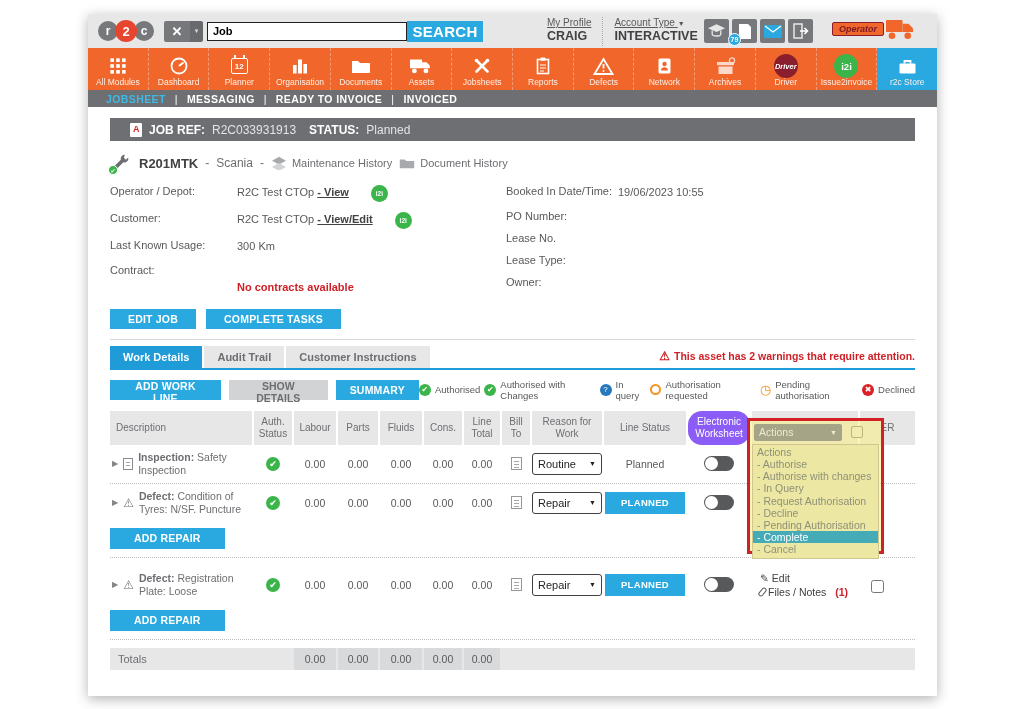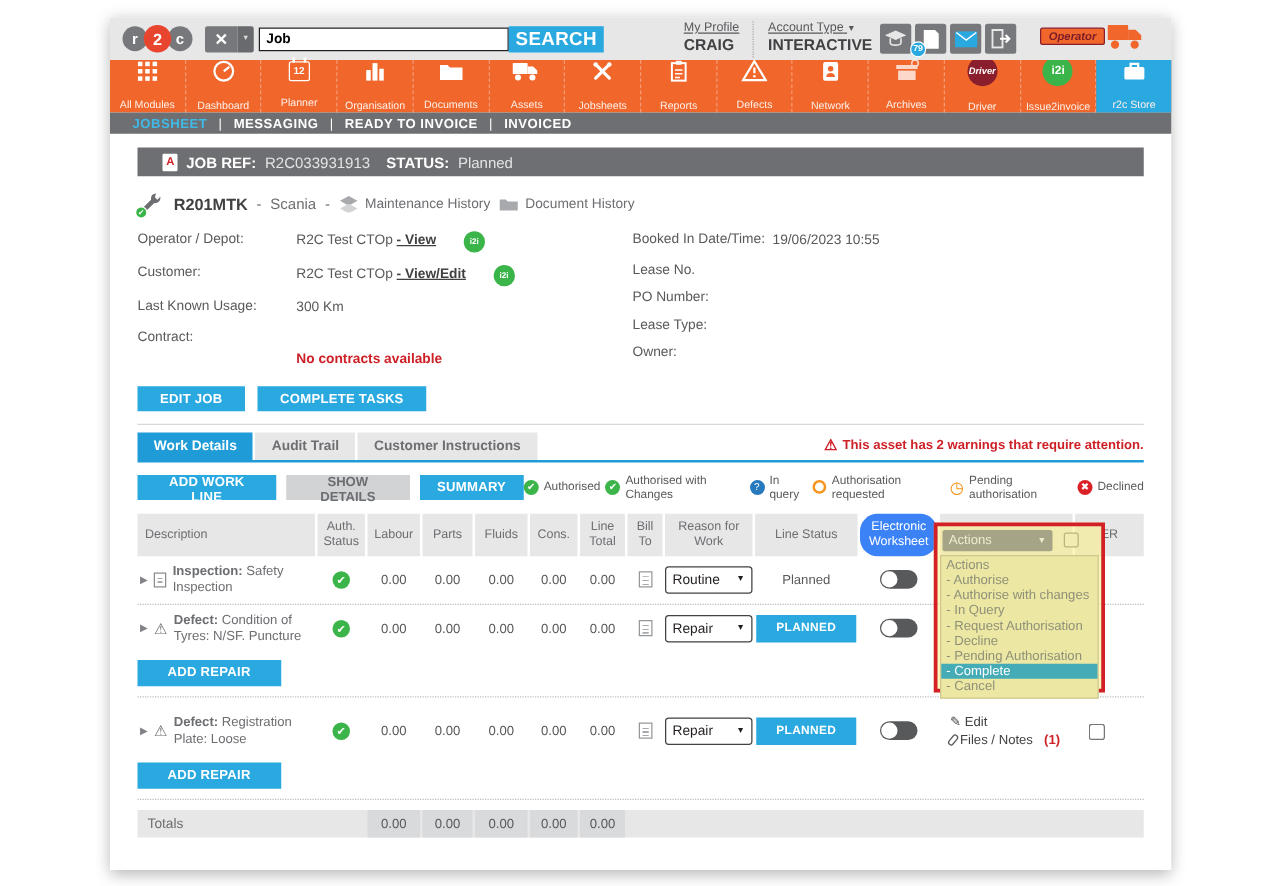--- a/index.html
+++ b/index.html
@@ -32,22 +32,22 @@
   .htile { width:25px; height:24px; background:#77787B; border-radius:2px; display:flex; align-items:center;
         justify-content:center; position:relative; cursor:pointer; }
   .badge79 { position:absolute; left:-4px; bottom:-3px; width:13px; height:13px; border-radius:50%; background:#29A9E0;
         color:#fff; font-size:7px; font-weight:bold; display:flex; align-items:center; justify-content:center; border:1px solid #fff; }
   .operator { position:absolute; left:744px; top:3px; display:flex; align-items:center; gap:2px; cursor:pointer; }
   .oplabel { background:#F0662B; border:1px solid #8A1E2D; color:#7B1A28; font-weight:bold; font-style:italic;
         font-size:9px; padding:1px 6px; border-radius:2px; }
 
   
   .nav { height:42px; background:#F0662B; display:flex; }
-  .nav-item { flex:1 1 0; display:flex; flex-direction:column; align-items:center; justify-content:center;
-        gap:12px; padding-bottom:3px; color:#FDEFE7; font-size:8.5px; border-right:1px dashed rgba(255,255,255,.35);
+  .nav-item { flex:1 1 0; display:flex; flex-direction:column; align-items:center; justify-content:flex-end;
+        gap:0; padding-bottom:3px; color:#FDEFE7; font-size:8.5px; border-right:1px dashed rgba(255,255,255,.35);
         cursor:pointer; white-space:nowrap; }
   .nav-item:last-child { border-right:none; }
   .nav-item.store { background:#29A9E0; }
   .nav-icon { height:22px; display:flex; align-items:center; justify-content:center; }
   .circ-badge { width:24px; height:24px; border-radius:50%; display:flex; align-items:center; justify-content:center;
         color:#fff; font-weight:bold; }
   .circ-badge.driver { background:#8A1E2D; font-size:7.5px; font-style:italic; }
   .circ-badge.i2i { background:#3BB54A; font-size:9.5px; }
   .cal { width:17px; height:16px; border:1.5px solid #fff; border-radius:2px; position:relative;
         display:flex; align-items:center; justify-content:center; color:#fff; font-size:8px; font-weight:bold; }
@@ -115,21 +115,21 @@
   .licon.red { background:#DA2128; }
   .lclock { color:#F7941E; font-size:13px; line-height:12px; }
 
   
   .tablewrap { position:relative; margin-top:10px; }
   .wgrid { display:grid; grid-template-columns:142px 38px 42px 40px 42px 38px 36px 28px 70px 82px 62px 106px 1fr;
         gap:2px; }
   .hcell { background:#E7E7E8; color:#6D6E71; font-size:10px; text-align:center; display:flex; align-items:center;
         justify-content:center; min-height:34px; line-height:1.15; padding:2px; }
   .hcell.desch { justify-content:flex-start; padding-left:6px; }
-  .hcell.dark { background:#3b82f6; color:#fff;border-radius:14px; }
+  .hcell.dark { background:#8b5cf6; color:#fff;border-radius:14px; }
   .rowgrid { min-height:38px; align-items:center; }
   .rcell { display:flex; align-items:center; justify-content:center; font-size:10.5px; color:#58595B; min-height:38px; }
   .rcell.desc { justify-content:flex-start; gap:5px; padding-left:2px; color:#6D6E71; }
   .desc-text { font-size:10.5px; line-height:1.2; width:112px; }
   .arrow { color:#808285; font-size:8px; flex:0 0 auto; }
   .warnico { color:#6D6E71; font-size:12px; flex:0 0 auto; }
   .dottedb { border-bottom:1px dotted #BCBEC0; }
   .gcheck { width:14px; height:14px; border-radius:50%; background:#3BB54A; color:#fff; font-size:9px;
         display:flex; align-items:center; justify-content:center; }
   .docico { width:10px; height:12px; border:1px solid #8A8C8F; background:#fff; position:relative; flex:0 0 auto; }
@@ -451,25 +451,25 @@
           <span class="flabel">Contract:</span>
           <span class="fvalue fred">No contracts available</span>
         </div>
       </div>
       <div class="dcol rightc">
         <div class="frow">
           <span class="flabel2">Booked In Date/Time:</span>
           <span class="fvalue">19/06/2023 10:55</span>
         </div>
         <div class="frow">
+          <span class="flabel2">PO Number:</span>
+          <span class="fvalue"></span>
+        </div>
+        <div class="frow">
           <span class="flabel2">Lease No.</span>
-          <span class="fvalue"></span>
-        </div>
-        <div class="frow">
-          <span class="flabel2">PO Number:</span>
           <span class="fvalue"></span>
         </div>
         <div class="frow">
           <span class="flabel2">Lease Type:</span>
           <span class="fvalue"></span>
         </div>
         <div class="frow">
           <span class="flabel2">Owner:</span>
           <span class="fvalue"></span>
         </div>

